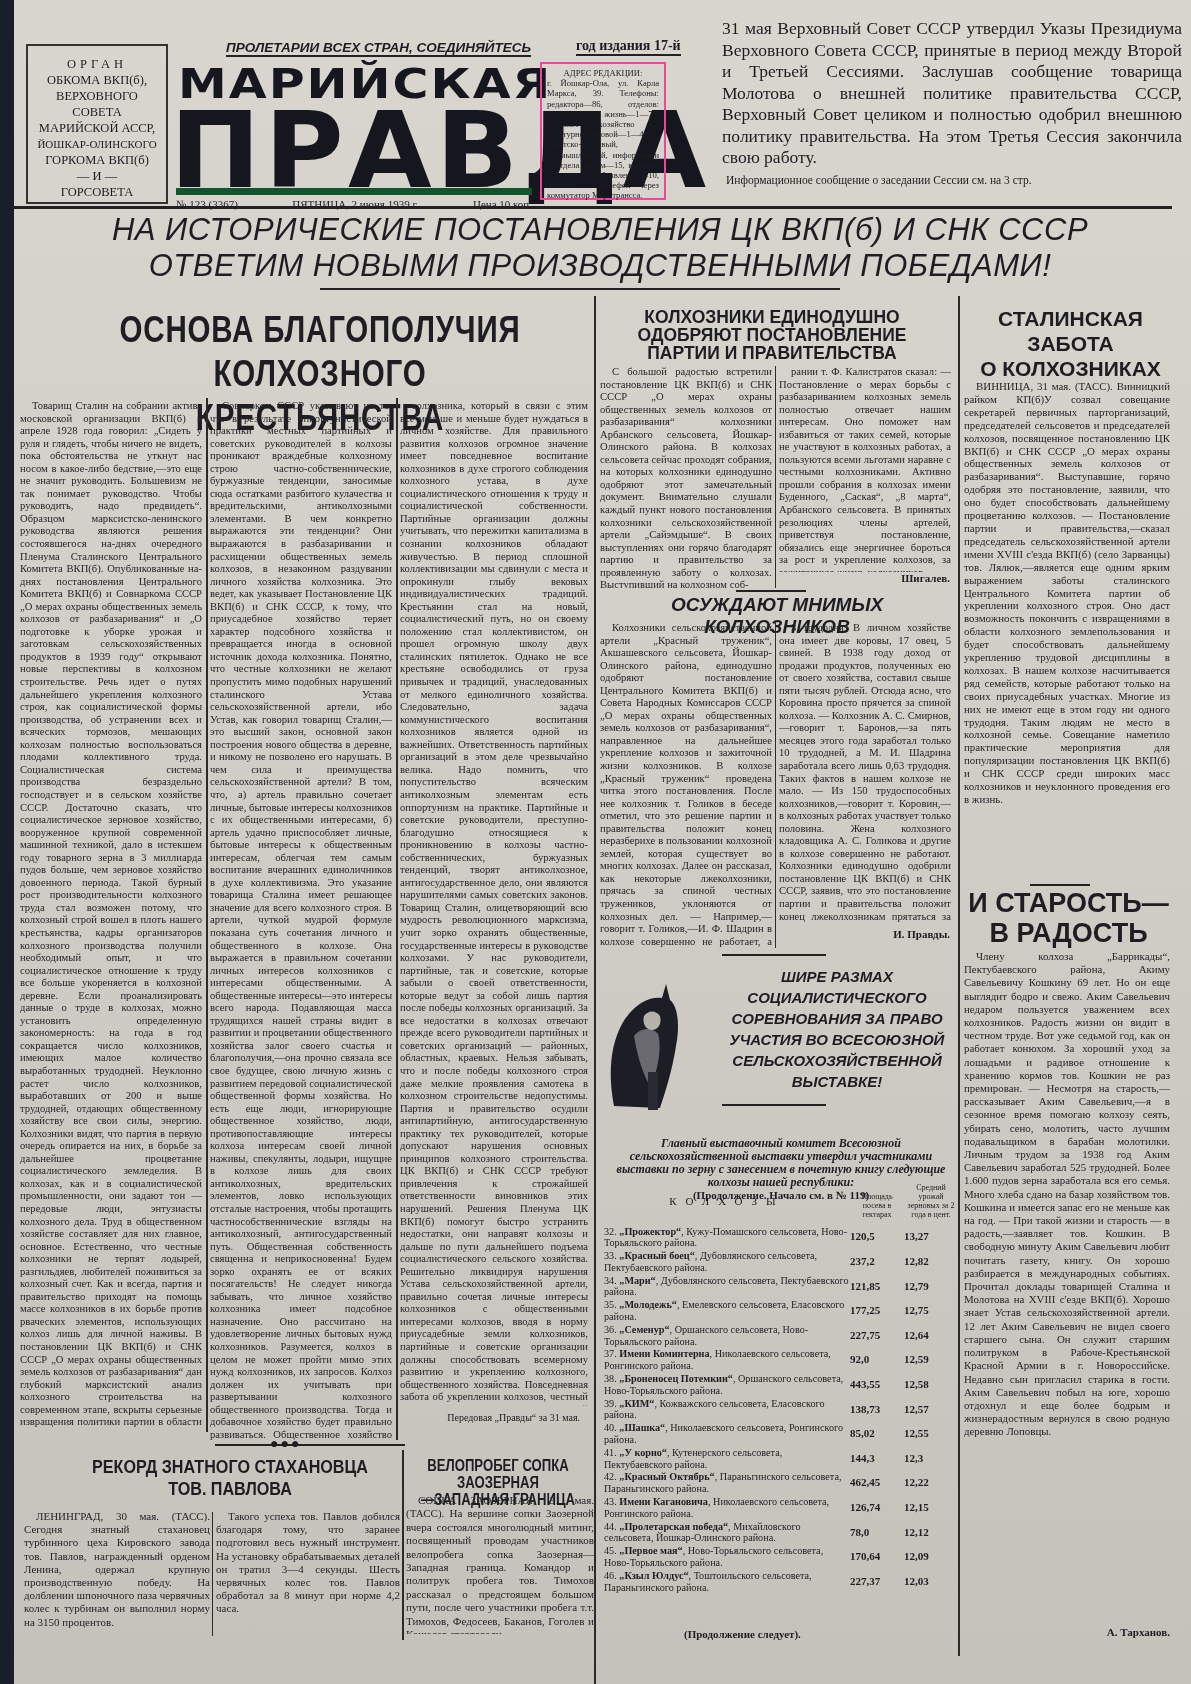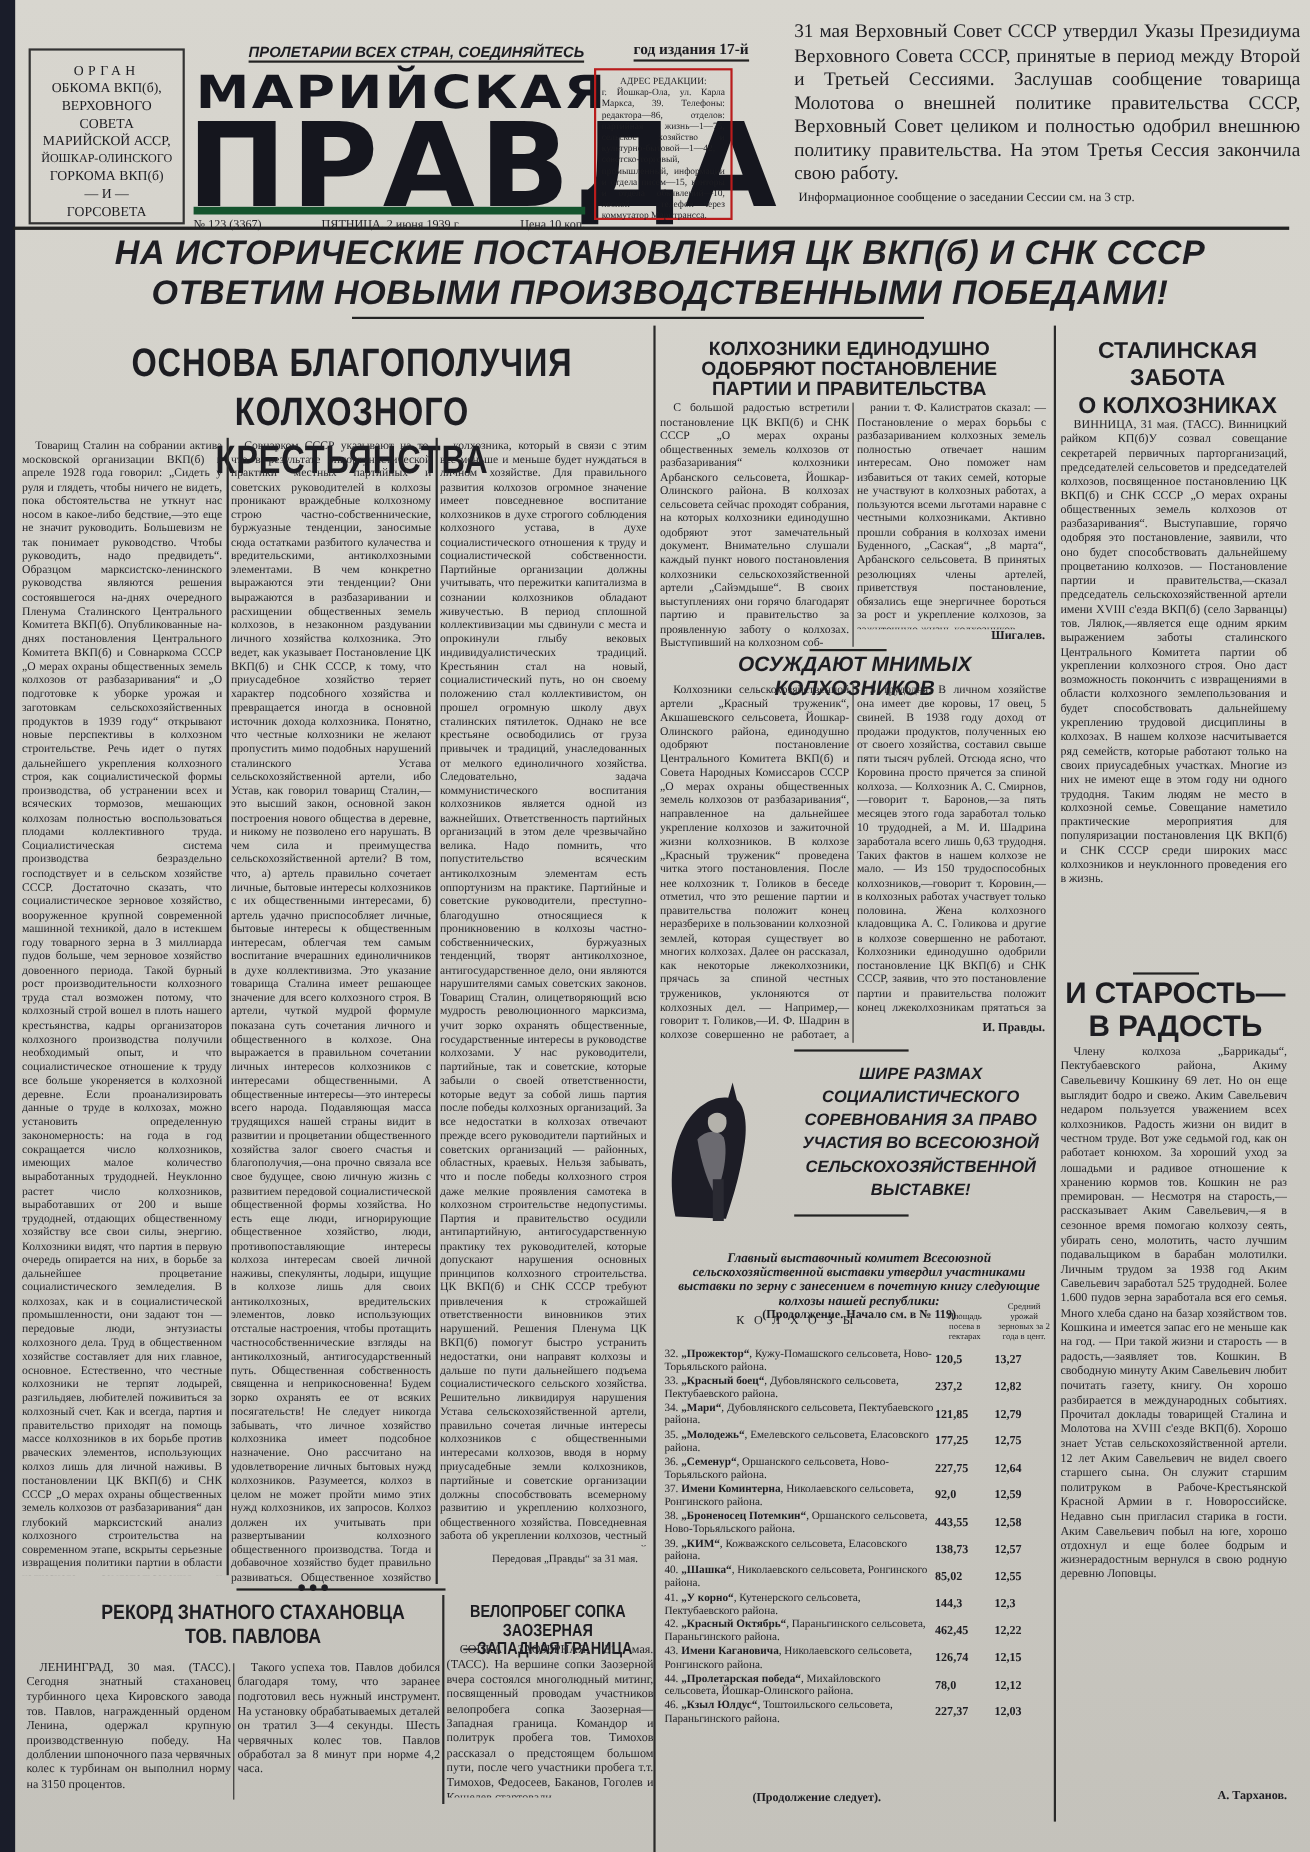--- a/index.html
+++ b/index.html
@@ -20,28 +20,28 @@
   .vrule { position:absolute; width:2px; background:#2a2a2a; }
 
   
   .organ-box { left: 26px; top: 44px; width: 142px; height: 160px; border: 2px solid #333; text-align:center; font-size: 12.5px; line-height: 16px; padding-top: 10px; }
   .organ-box .first { letter-spacing: 4px; }
   .slogan { left: 226px; top: 40px; font-style: italic; font-weight: bold; font-size: 13.5px; font-family:"Liberation Sans",sans-serif; border-bottom: 2px solid #222; }
   .year { left: 576px; top: 38px; font-weight:bold; font-size: 14px; border-bottom: 2px solid #222; }
   .title-1 { left: 178px; top: 60px; font-family:"DejaVu Sans",sans-serif; font-weight:900; font-size: 49px; letter-spacing: 2px; transform: scaleY(0.85); transform-origin: top left; color:#15161e; }
   .title-2 { left: 170px; top: 98px; font-family:"DejaVu Sans",sans-serif; font-weight:900; font-size: 106px; letter-spacing: 4px; line-height: 1; transform: scaleX(1.02); transform-origin: top left; color:#15161e; }
   .issue-bar { left: 176px; top: 188px; width: 356px; font-size: 11px; display:flex; justify-content:space-between; border-top: 7px solid #14532d; padding-top: 3px; }
-  .address-box { left: 540px; top: 62px; width: 126px; height: 138px; border:2px solid #b91c1c; font-size: 8.6px; line-height: 10.2px; padding: 4px 5px; }
+  .address-box { left: 540px; top: 62px; width: 126px; height: 138px; border:2px solid #ec4899; font-size: 8.6px; line-height: 10.2px; padding: 4px 5px; }
   .address-box .h { text-align:center; }
   .top-announce { left: 694px; top: 18px; width: 488px; font-size: 17.5px; line-height: 21.5px; text-align: justify; }
   .top-announce .indent { padding-left: 28px; }
   .top-note { left: 726px; top: 174px; font-size: 11.5px; }
 
   .masthead-rule { left: 12px; top: 206px; width: 1160px; height: 3px; }
-  .banner { left: 20px; top: 212px; width: 1160px; text-align:center; font-family:"Liberation Sans",sans-serif; font-style: italic; font-weight: bold; font-size: 31px; line-height: 36px; letter-spacing: 0.5px; }
+  .banner { left: 20px; top: 212px; width: 1160px; text-align:center; font-family:"Liberation Sans",sans-serif; font-style: italic; font-weight: normal; font-size: 31px; line-height: 36px; letter-spacing: 0.5px; }
   .banner-rule { left: 320px; top: 288px; width: 520px; height: 2px; }
 
   
   .hl-condensed { font-family:"Liberation Sans",sans-serif; font-weight: bold; text-align:center; transform: scaleX(0.82); }
   .lead-title { left: 60px; top: 308px; width: 520px; font-size: 36px; line-height: 44px; letter-spacing: 1px; }
   .col-text { font-size: 10.6px; line-height: 12.55px; text-align: justify; color:#25252a; overflow:hidden; }
   .col-text p { text-indent: 12px; }
   .sec-title { font-family:"Liberation Sans",sans-serif; font-weight: bold; text-align:center; }
 
   .k-title { left: 612px; top: 308px; width: 320px; font-size: 17.5px; line-height: 18px; text-align: center; }
@@ -242,20 +242,25 @@
         <td class="nm"><span>43.</span> <b>Имени Кагановича</b><span>, Николаевского сельсовета, Ронгинского района.</span></td>
         <td class="num">126,74</td>
         <td class="num">12,15</td>
       </tr>
       <tr>
         <td class="nm"><span>44.</span> <b>„Пролетарская победа“</b><span>, Михайловского сельсовета, Йошкар-Олинского района.</span></td>
         <td class="num">78,0</td>
         <td class="num">12,12</td>
       </tr>
       <tr>
+        <td class="nm"><span>45.</span> <b>„Первое мая“</b><span>, Ново-Торьяльского сельсовета, Ново-Торьяльского района.</span></td>
+        <td class="num">170,64</td>
+        <td class="num">12,09</td>
+      </tr>
+      <tr>
         <td class="nm"><span>46.</span> <b>„Кзыл Юлдус“</b><span>, Тоштоильского сельсовета, Параньгинского района.</span></td>
         <td class="num">227,37</td>
         <td class="num">12,03</td>
       </tr>
     </tbody>
 </table>
 <div class="abs continuation">(Продолжение следует).</div>
 
 <div class="vrule" style="left:958px;top:296px;height:1360px;"></div>
 

